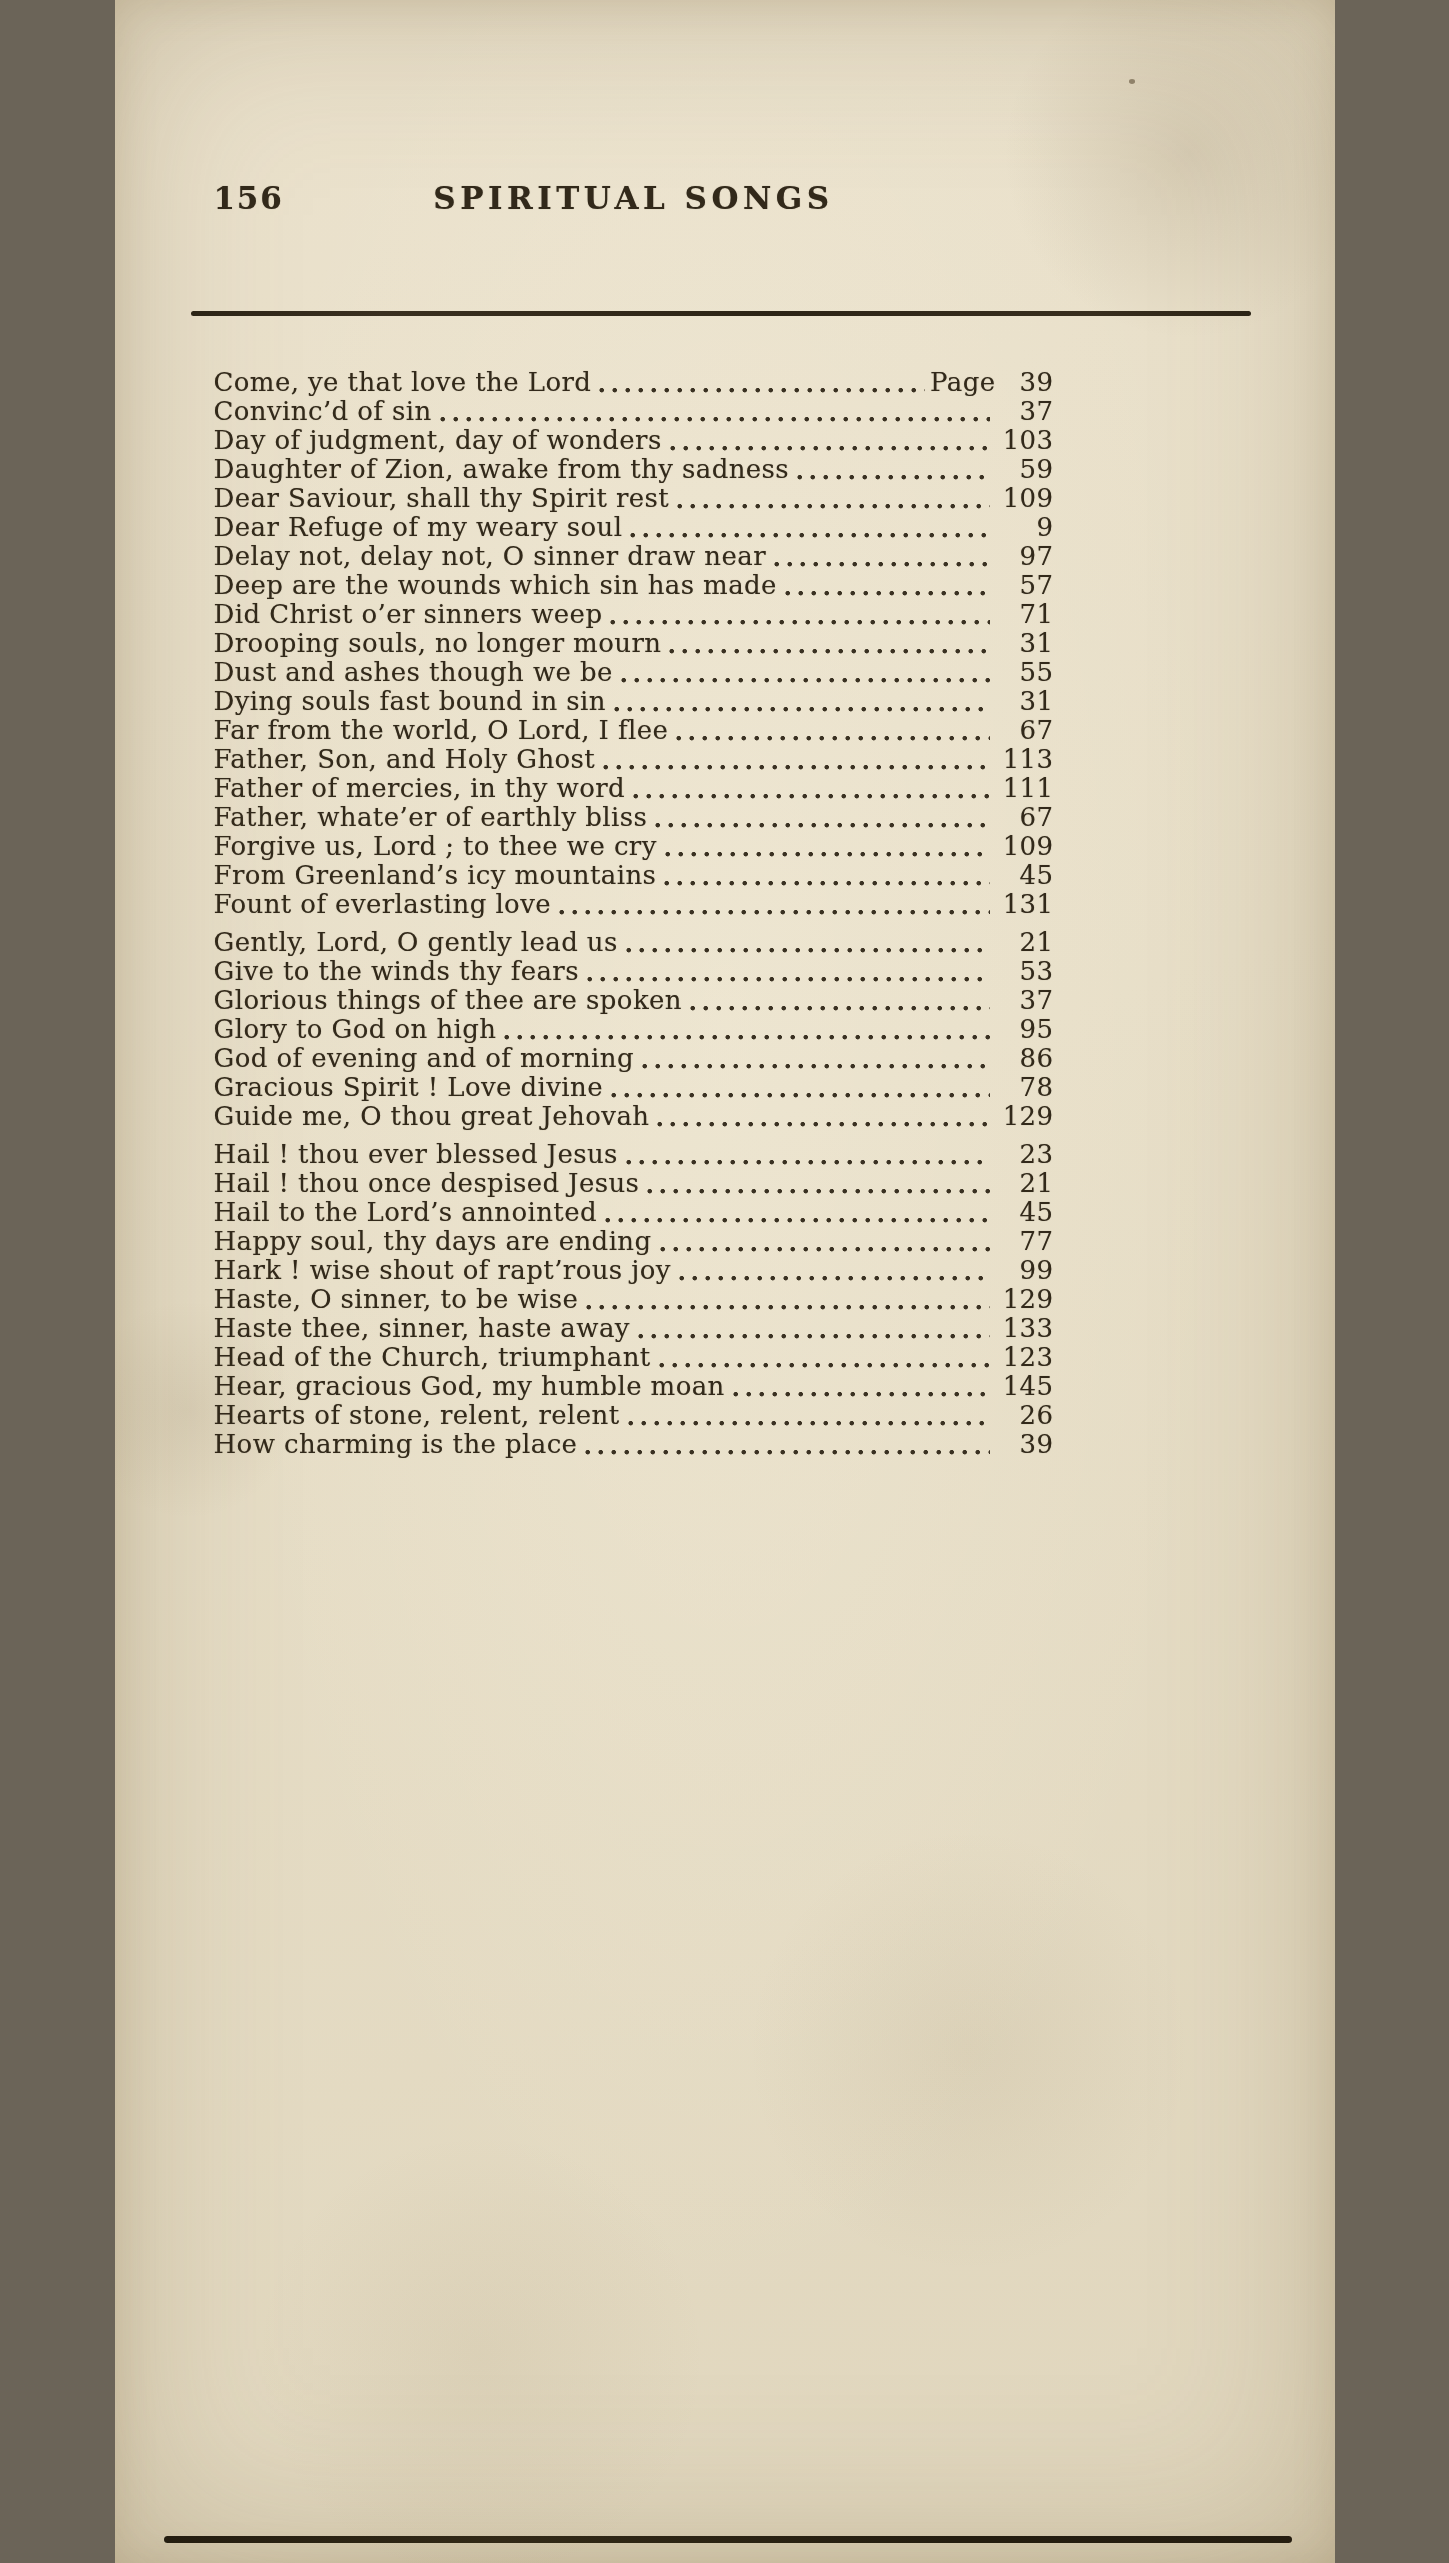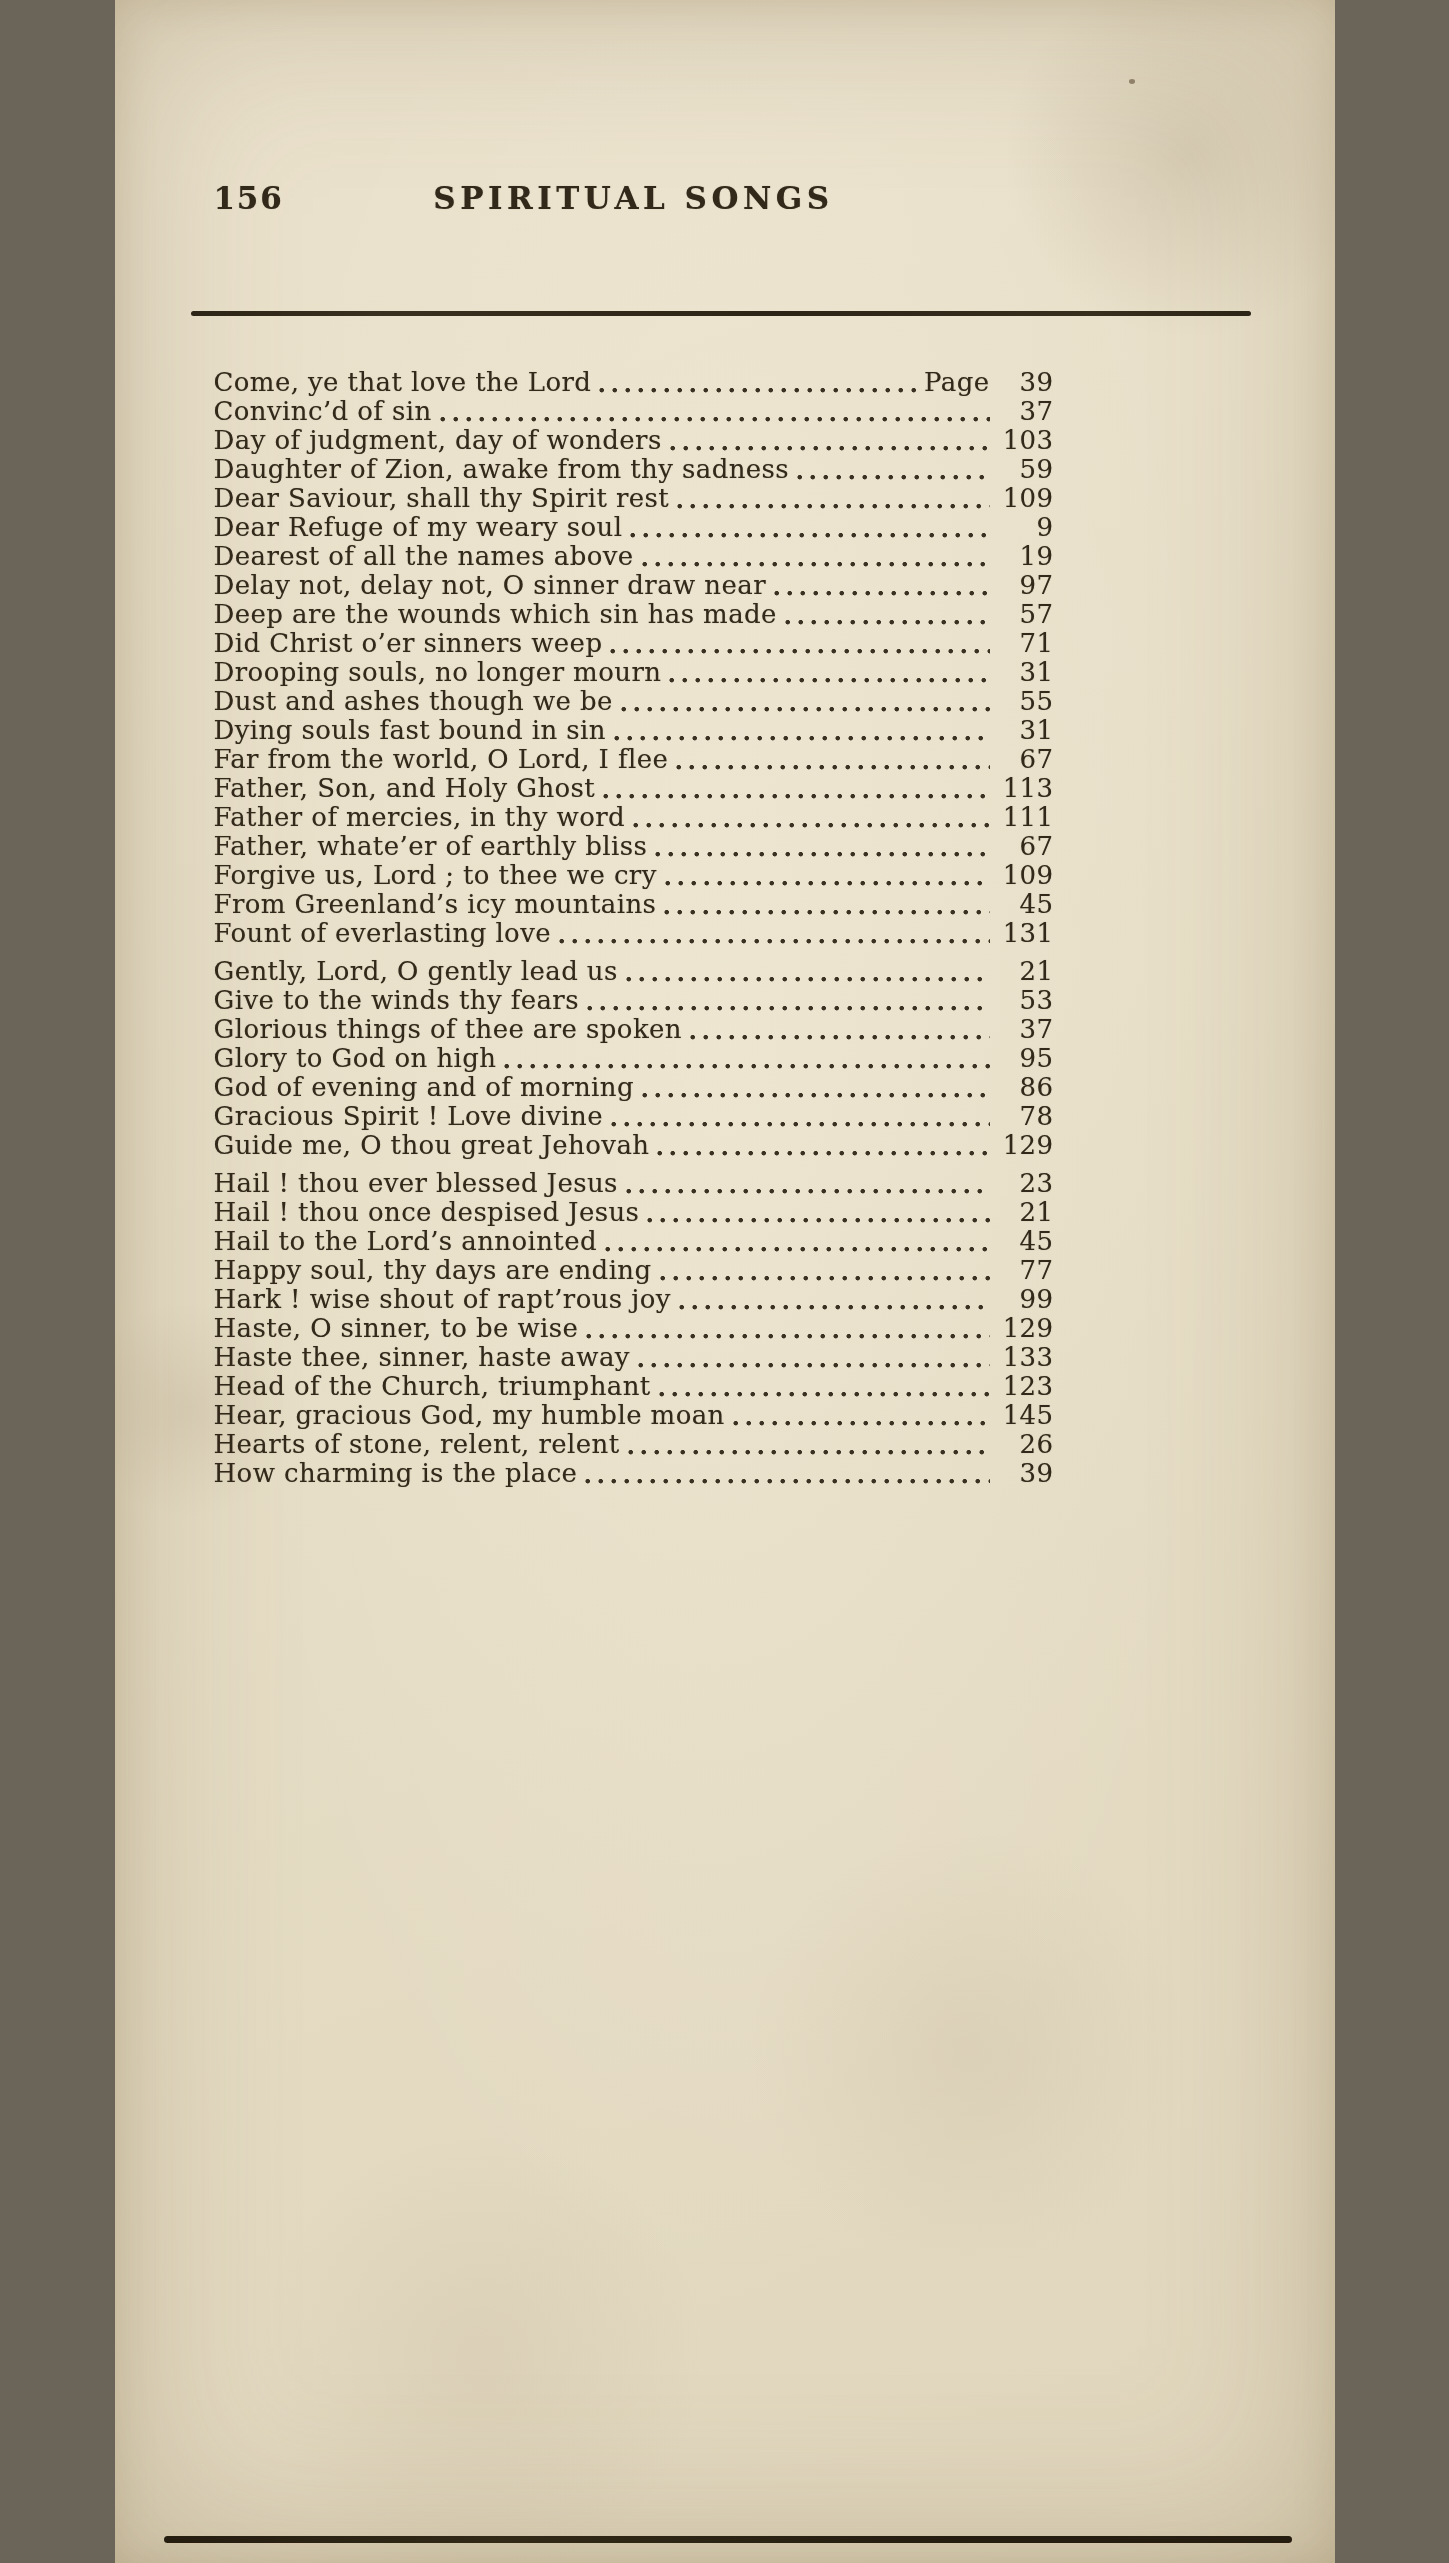--- a/index.html
+++ b/index.html
@@ -111,21 +111,21 @@
   .entry .leader {
     flex: 1 1 auto;
     align-self: flex-end;
     height: 10px;
     margin: 0 5.4px 3.6px 8px;
     background-image: radial-gradient(circle at 2.7px 7.2px, #3a3122 1.9px, rgba(0,0,0,0) 2.6px);
     background-size: 13px 10px;
     background-repeat: repeat-x;
     min-width: 18px;
   }
-  .entry .pagelabel { flex: 0 0 auto; margin-right: 6px; }
+  .entry .pagelabel { flex: 0 0 auto; margin-right: 0; }
   .entry .num {
     flex: 0 0 auto;
     min-width: 58px;
     text-align: right;
   }
 </style>
 </head>
 <body>
 
 <div class="page">
@@ -177,26 +177,20 @@
     <span class="num">109</span>
   </div>
 
   <div class="entry">
     <span class="t">Dear Refuge of my weary soul</span>
     <span class="leader"></span>
 
     <span class="num">9</span>
   </div>
 
-  <div class="entry">
-    <span class="t">Dearest of all the names above</span>
-    <span class="leader"></span>
-
-    <span class="num">19</span>
-  </div>
 
   <div class="entry">
     <span class="t">Delay not, delay not, O sinner draw near</span>
     <span class="leader"></span>
 
     <span class="num">97</span>
   </div>
 
   <div class="entry">
     <span class="t">Deep are the wounds which sin has made</span>

